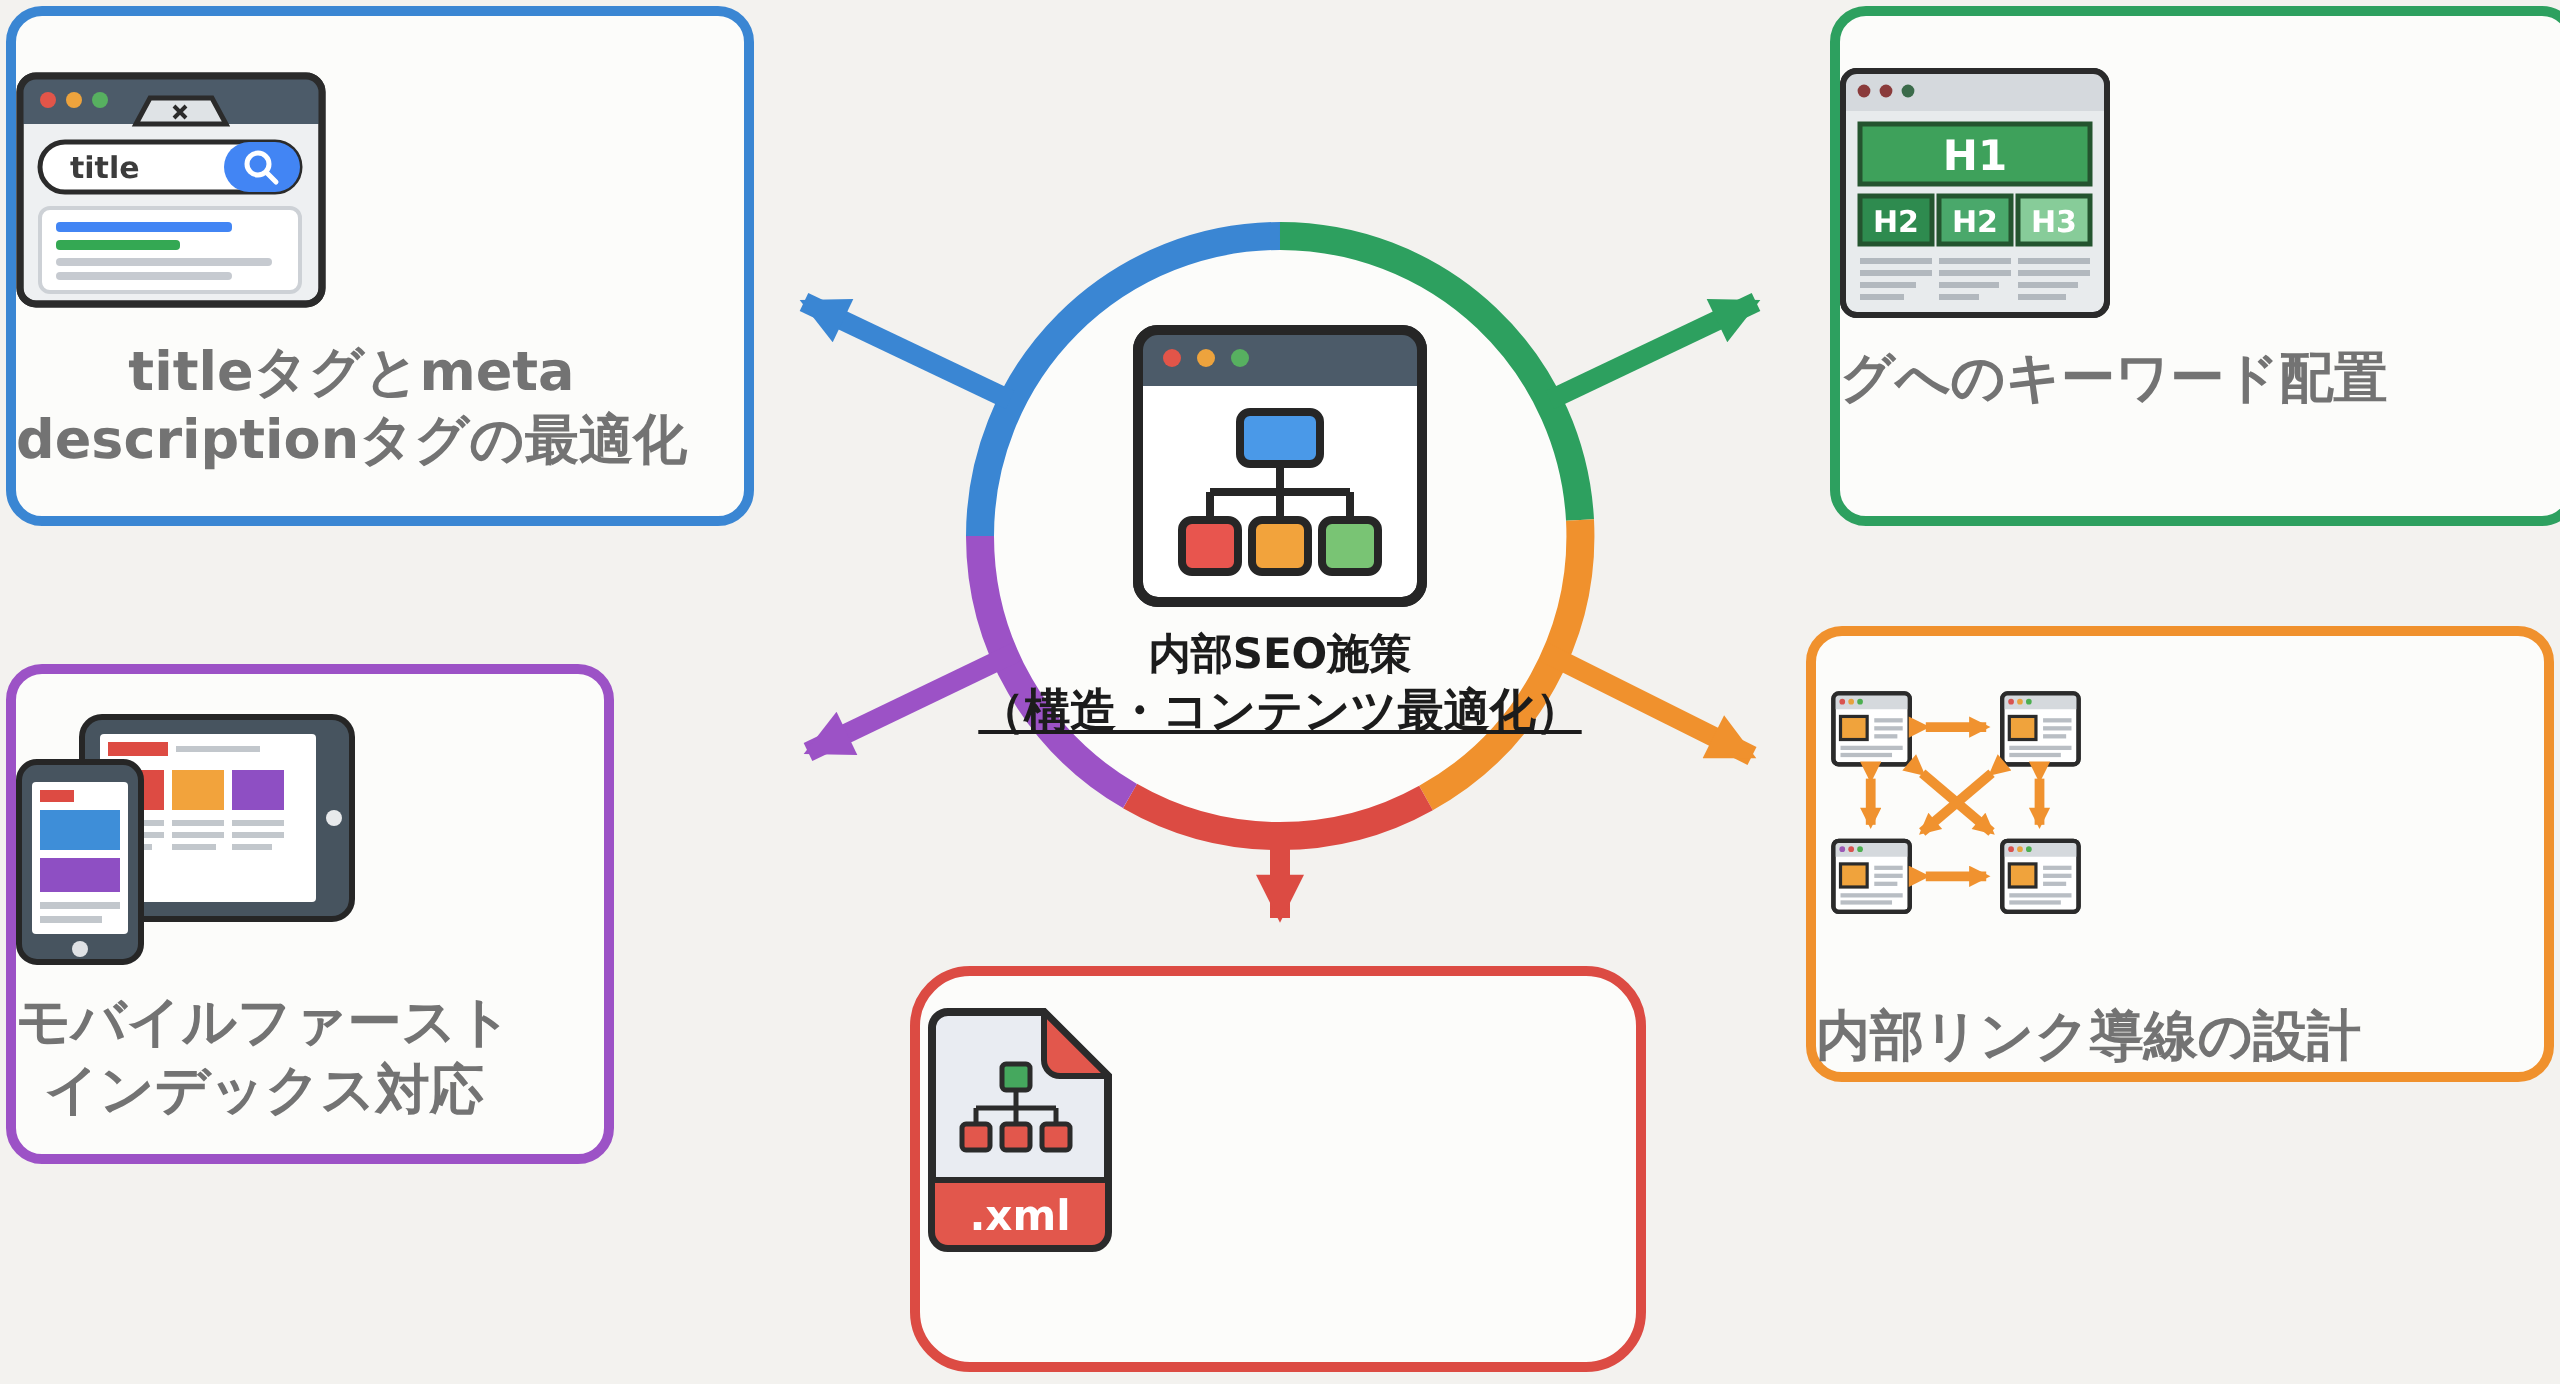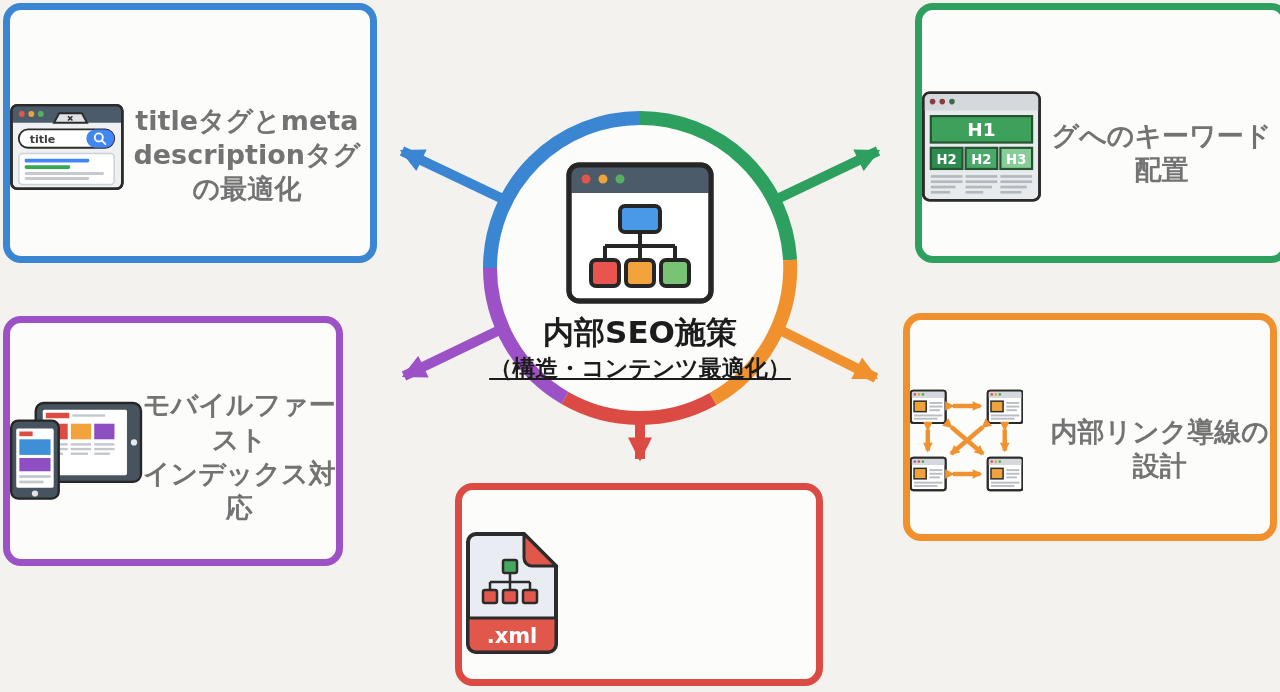--- a/index.html
+++ b/index.html
@@ -6,47 +6,47 @@
   body{
     width:1280px;height:692px;position:relative;overflow:hidden;
     background:#f3f2ef;
     font-family:"DejaVu Sans",sans-serif;
     color:#1c1c1c;
   }
   svg{display:block;}
   .bg-layer{position:absolute;left:0;top:0;z-index:0;}
   .node-box{
     position:absolute;z-index:1;box-sizing:border-box;
-    background:#fcfcfa;border-radius:18px;border:7px solid #ec4899;
-    display:flex;align-items:center;
+    background:#fcfcfa;border-radius:18px;border:5px solid #ec4899;
+    display:flex;flex-direction:column;align-items:flex-start;
   }
   .b-blue  {border-color:#3a86d3;}
   .b-green {border-color:#2da05f;}
   .b-purple{border-color:#9c52c6;}
   .b-orange{border-color:#f0912d;gap:26px;}
-  .b-red   {border-color:#dc4b43;}
+  .b-red   {border-color:#dc4b43;border-radius:30px;}
   .box-tl{left:3px;  top:3px;  width:374px;height:260px;padding-top:28px;}
   .box-tr{left:903px;top:3px;  width:374px;height:260px;padding-top:26px;margin-left:12px;}
-  .box-ml{left:3px;  top:316px;width:340px;height:250px;padding-top:20px;}
+  .box-ml{left:3px;  top:332px;width:304px;height:250px;padding-top:20px;}
   .box-br{left:903px;top:313px;width:374px;height:228px;padding-top:26px;}
   .box-bc{left:455px;top:483px;width:368px;height:203px;padding-top:16px;}
   .caption{
     text-align:center;font-weight:bold;font-size:27px;line-height:1.27;
     letter-spacing:0px;color:#737373;
   }
   .box-tl .caption{margin-top:16px;}
   .box-tr .caption{margin-top:14px;}
   .box-ml .caption{margin-top:12px;}
   .box-br .caption{margin-top:18px;}
   .box-bc .caption{margin-top:12px;}
   .hub-text{
     position:absolute;left:440px;top:315px;width:400px;z-index:2;
     text-align:center;font-weight:bold;
   }
-  .hub-title{font-size:31px;line-height:1.15;}
+  .hub-title{font-size:21px;line-height:1.15;}
   .hub-subtitle{font-size:23px;line-height:1.2;margin-top:4px;text-decoration:underline;}
   .hub-icon-wrap{position:absolute;left:566px;top:162px;z-index:1;}
 </style>
 </head>
 <body>
 
 <svg class="bg-layer" width="1280" height="692" viewBox="0 0 1280 692">
   <defs>
     <marker id="m-blue" viewBox="0 0 10 10" refX="9" refY="5" markerWidth="26" markerHeight="24" markerUnits="userSpaceOnUse" orient="auto">
         <path d="M0,0 L10,5 L0,10 Z" fill="#3a86d3"></path>

